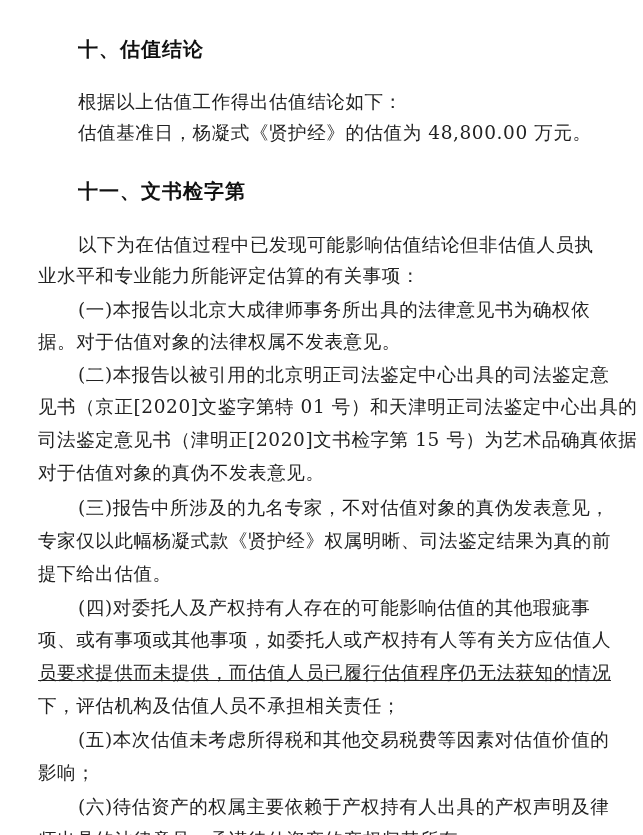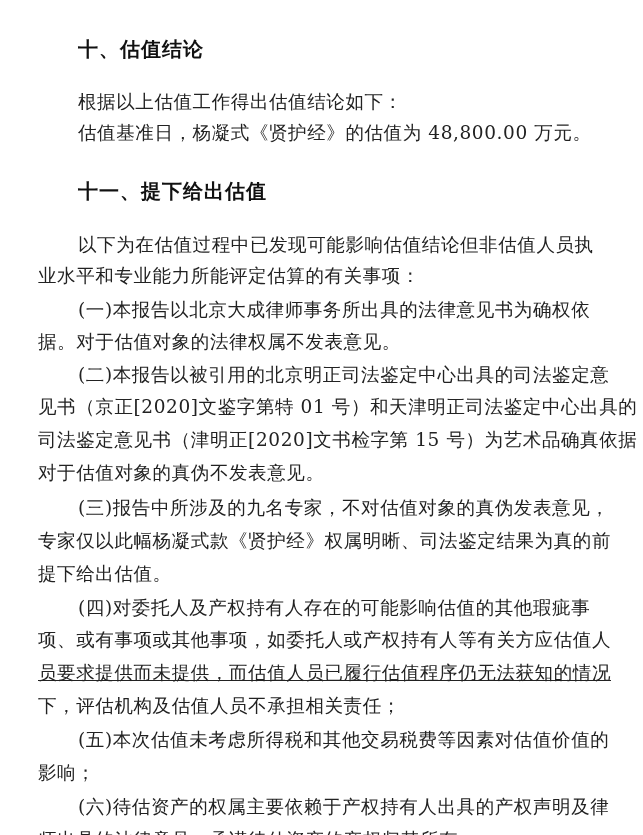--- a/index.html
+++ b/index.html
@@ -24,21 +24,21 @@
   </style>
 </head>
 <body>
 
 <div class="page">
 
   <div class="heading" style="top:36px;">十、估值结论</div>
   <div class="line ind" style="top:89px;">根据以上估值工作得出估值结论如下：</div>
   <div class="line ind" style="top:120px;">估值基准日，杨凝式《贤护经》的估值为 48,800.00 万元。</div>
 
-  <div class="heading" style="top:178px;">十一、提下给出估值</div>
+  <div class="heading" style="top:178px;">十一、文书检字第</div>
 
   <div class="line ind" style="top:232px;">以下为在估值过程中已发现可能影响估值结论但非估值人员执</div>
   <div class="line flush" style="top:263px;">业水平和专业能力所能评定估算的有关事项：</div>
 
   <div class="line ind" style="top:297px;">(一)本报告以北京大成律师事务所出具的法律意见书为确权依</div>
   <div class="line flush" style="top:329px;">据。对于估值对象的法律权属不发表意见。</div>
 
   <div class="line ind" style="top:362px;">(二)本报告以被引用的北京明正司法鉴定中心出具的司法鉴定意</div>
   <div class="line flush" style="top:394px;">见书（京正[2020]文鉴字第特 01 号）和天津明正司法鉴定中心出具的</div>
   <div class="line flush" style="top:427px;">司法鉴定意见书（津明正[2020]文书检字第 15 号）为艺术品确真依据，</div>

